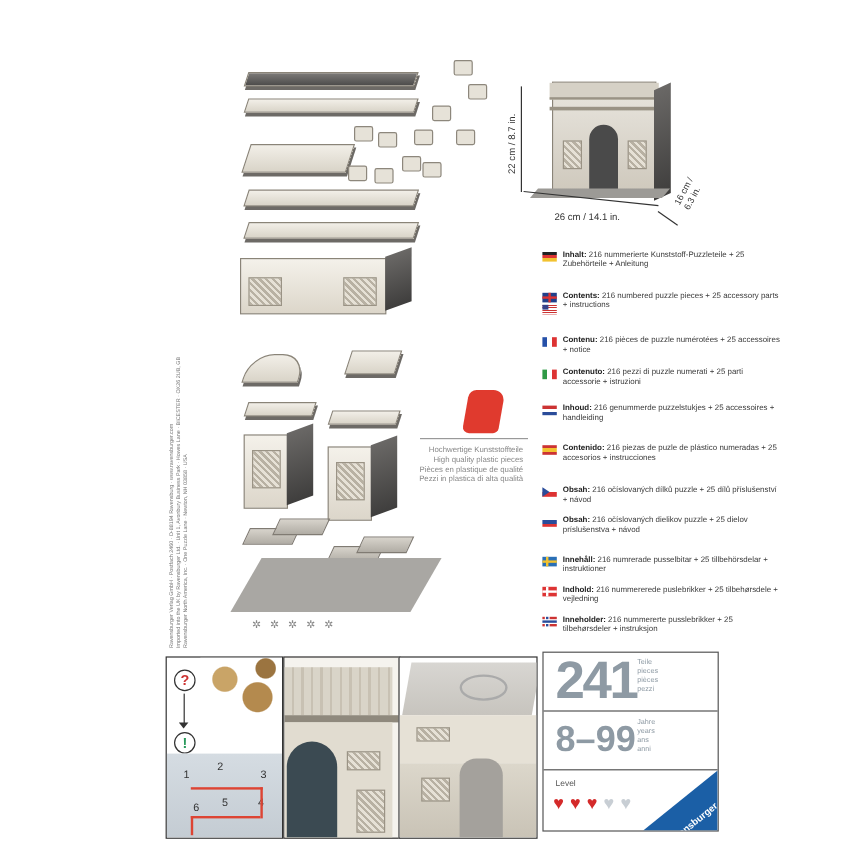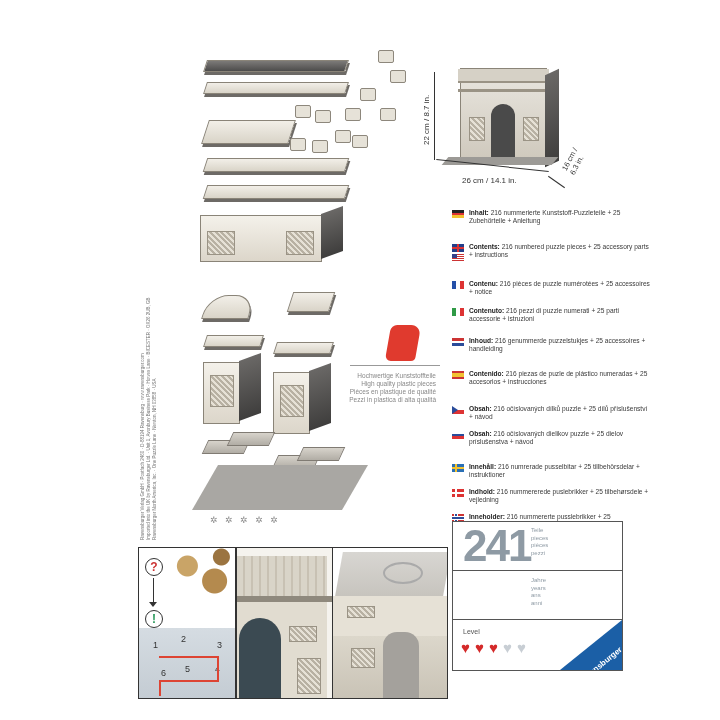--- a/index.html
+++ b/index.html
@@ -18,21 +18,21 @@
   .clip{position:absolute;font-size:9px;color:#888;}
   .vtext{position:absolute;transform:rotate(-90deg);transform-origin:left top;font-size:4.5px;color:#777;white-space:nowrap;line-height:6px;}
   
   .lang{position:absolute;left:452px;width:200px;font-size:6.6px;line-height:8.2px;color:#3a3a3a;}
   .lang b{color:#222;}
   .flag{position:absolute;left:0;top:1px;width:12px;height:8px;}
   .lang .txt{margin-left:17px;display:block;}
   .dim{position:absolute;font-size:8px;color:#333;}
   
   .panel{position:absolute;top:547px;height:150px;border:1px solid #333;overflow:hidden;}
-  .info{position:absolute;left:452px;top:521px;width:145px;height:148px;border:1.5px solid #555;background:#fff;padding-left:24px;}
+  .info{position:absolute;left:452px;top:543px;width:145px;height:148px;border:1.5px solid #555;background:#fff;}
   .info .row{position:absolute;left:0;width:100%;border-bottom:1.5px solid #555;}
   .bignum{position:absolute;font-weight:bold;color:#8e9aa4;font-family:"Liberation Sans",sans-serif;letter-spacing:-2px;}
   .smalllabels{position:absolute;font-size:6px;line-height:7.5px;color:#8e9aa4;}
   .star{position:absolute;font-size:15px;line-height:15px;}
 </style>
 </head>
 <body>
 
 <div class="vtext" style="left:140px;top:540px;">
   <div>Ravensburger Verlag GmbH · Postfach 2460 · D-88194 Ravensburg · www.ravensburger.com</div>
@@ -218,20 +218,21 @@
   <div class="row" style="top:0;height:48px;">
     <span class="bignum" style="left:10px;top:2px;font-size:44px;line-height:44px;">241</span>
     <div class="smalllabels" style="left:78px;top:5px;">
       <div>Teile</div>
       <div>pieces</div>
       <div>pièces</div>
       <div>pezzi</div>
     </div>
   </div>
   <div class="row" style="top:49px;height:48px;">
+    <span class="bignum" style="left:10px;top:8px;font-size:30px;line-height:32px;letter-spacing:0;">8–99</span>
     <div class="smalllabels" style="left:78px;top:6px;">
       <div>Jahre</div>
       <div>years</div>
       <div>ans</div>
       <div>anni</div>
     </div>
   </div>
   <div style="position:absolute;left:0;top:98px;width:100%;height:50px;overflow:hidden;">
     <span style="position:absolute;left:10px;top:8px;font-size:7px;color:#555;">Level</span>
     <span class="star" style="left:8px;top:20px;color:#d42a2a;">♥</span>

